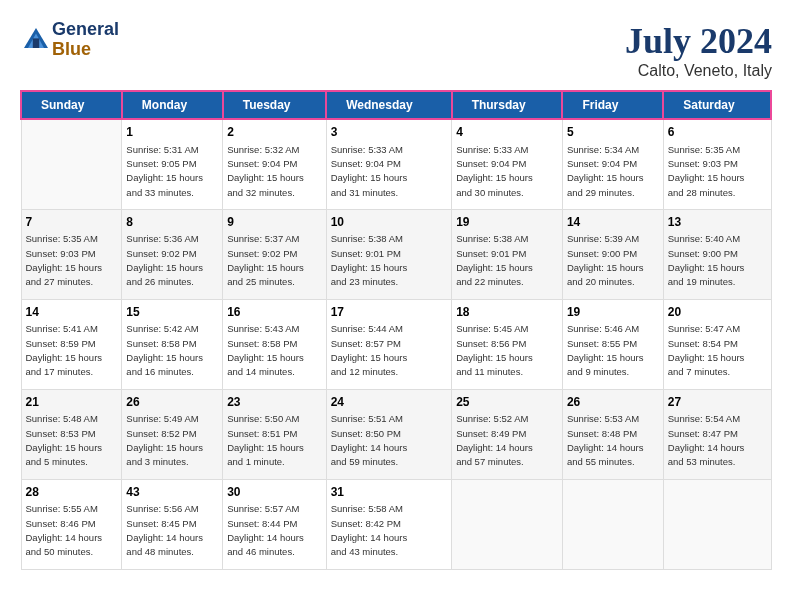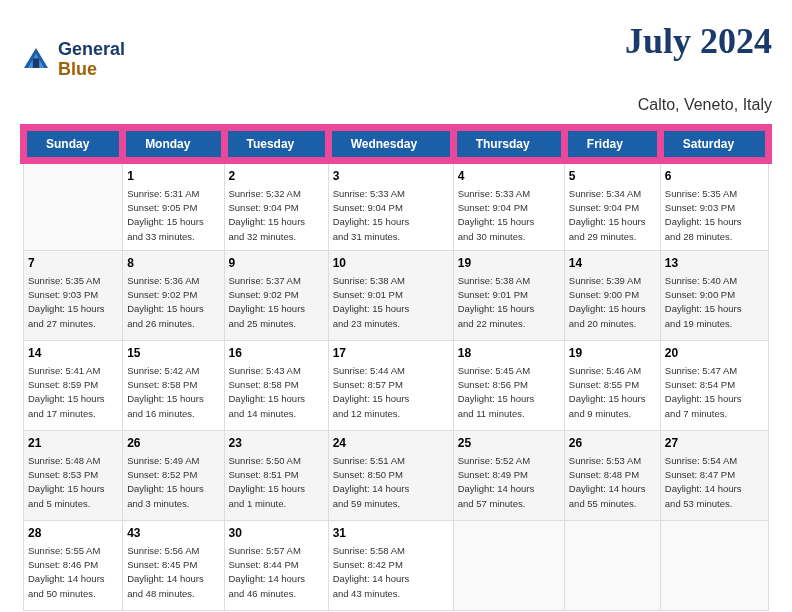--- a/index.html
+++ b/index.html
@@ -12,22 +12,20 @@
     }
     .header-section {
       display: flex;
       justify-content: space-between;
       align-items: flex-start;
       margin-bottom: 10px;
     }
     .logo {
       display: flex;
       align-items: center;
-      gap: 6px;
-      margin-top: 20px;
     }
     .logo-text {
       font-size: 18px;
       font-weight: bold;
       color: #1a3a6b;
       line-height: 1.1;
     }
     .logo-icon {
       width: 32px;
       height: 32px;
@@ -37,37 +35,36 @@
     }
     .month-title {
       font-size: 36px;
       font-weight: bold;
       color: #1a3a6b;
       font-family: Liberation Serif, serif;
     }
     .location-title {
       font-size: 16px;
       color: #333;
-      margin-top: 34px;
     }
     table {
       width: 100%;
       border-collapse: collapse;
       font-size: 10px;
     }
     thead tr {
       background: #1a5fa8;
       color: #fff;
     }
     thead th {
       padding: 6px 19px;
       text-align: left;
       font-size: 12px;
       font-weight: bold;
-      border: 7px solid #ec4899;
+      border: 2px solid #ec4899;
     }
     tbody tr {
       background: #fff;
     }
     tbody tr.alt-row {
       background: #f5f5f5;
     }
     tbody td {
       padding: 4px 4px;
       vertical-align: top;

